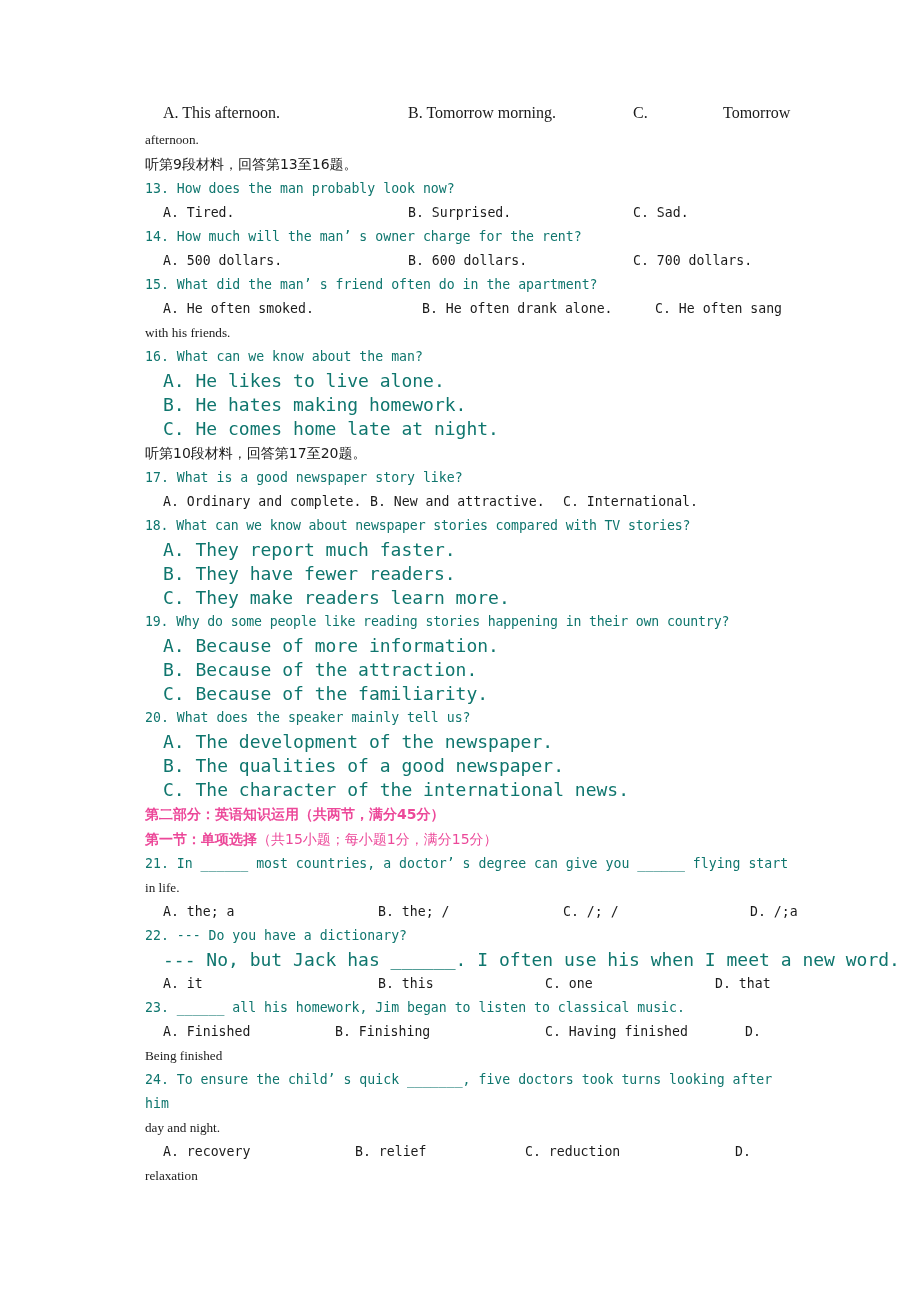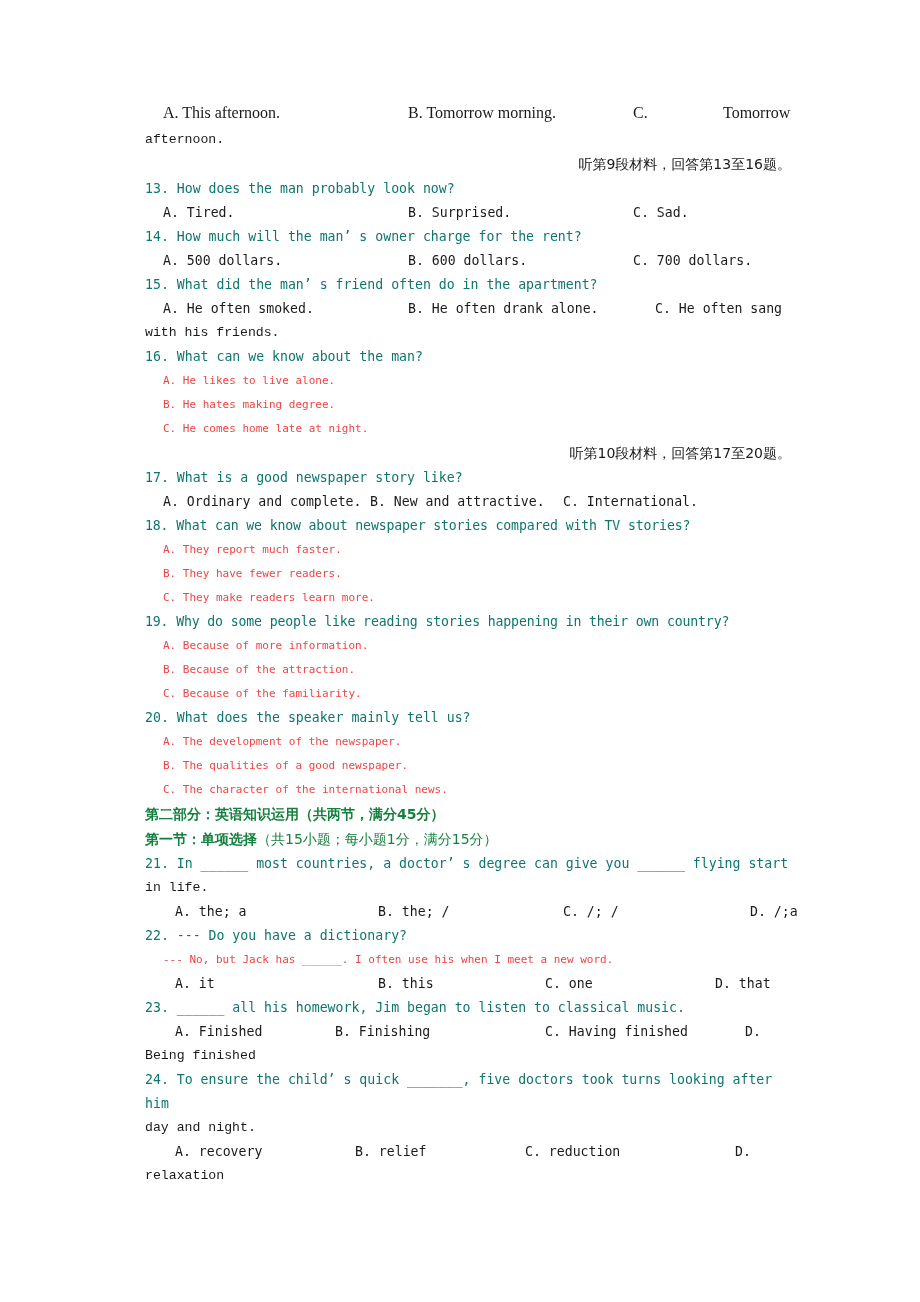--- a/index.html
+++ b/index.html
@@ -46,57 +46,56 @@
   }
   .optrow .opt {
     position: absolute;
     top: 0;
     white-space: nowrap;
   }
   .c-a { left: 18px; }
   .c-b { left: 263px; }
   .c-c { left: 488px; }
   
-  .g-a { left: 30px; }
+  .g-a { left: 18px; }
   .g-b { left: 233px; }
   .g-c { left: 418px; }
   .g-d { left: 593px; padding-left: 12px; }
   
   .optstack {
     font-family: "DejaVu Sans Mono", "Liberation Mono", monospace;
-    font-size: 11px;
+    font-size: 18px;
     line-height: 24px;
     padding-left: 18px;
     white-space: nowrap;
-    color: #ef4444;
+    color: #0f766e;
   }
   
   .runover {
-    font-family: Liberation Mono, monospace;
+    font-family: Liberation Serif, serif;
     font-size: 13.2px;
     line-height: 24px;
     white-space: nowrap;
     color: #1a1a1a;
   }
   
   .cn {
     font-family: "DejaVu Sans", "Liberation Sans", sans-serif;
     font-size: 14px;
     line-height: 25px;
     color: #1a1a1a;
     white-space: nowrap;
-    text-align: right;
   }
   
   .cn-head {
     font-family: "DejaVu Sans", "Liberation Sans", sans-serif;
     font-size: 14px;
     line-height: 25px;
     font-weight: bold;
-    color: #15803d;
+    color: #ec4899;
     white-space: nowrap;
   }
   .cn-head .paren {
     font-weight: normal;
     text-align: center;
   }
   
   .firstrow { position: relative; height: 24px; }
   .firstrow .a { position: absolute; left: 18px; }
   .firstrow .b { position: absolute; left: 263px; }
@@ -132,28 +131,28 @@
     <div class="stem">14. How much will the man’ s owner charge for the rent?</div>
     <div class="optrow">
       <span class="opt c-a">A. 500 dollars.</span>
       <span class="opt c-b">B. 600 dollars.</span>
       <span class="opt c-c">C. 700 dollars.</span>
     </div>
 
     <div class="stem">15. What did the man’ s friend often do in the apartment?</div>
     <div class="optrow">
       <span class="opt c-a">A. He often smoked.</span>
-      <span class="opt c-b" style="left:263px">B. He often drank alone.</span>
+      <span class="opt c-b" style="left:277px">B. He often drank alone.</span>
       <span class="opt" style="left:510px">C. He often sang</span>
     </div>
     <div class="runover">with his friends.</div>
 
     <div class="stem">16. What can we know about the man?</div>
     <div class="optstack">A. He likes to live alone.</div>
-    <div class="optstack">B. He hates making degree.</div>
+    <div class="optstack">B. He hates making homework.</div>
     <div class="optstack">C. He comes home late at night.</div>
 
     <div class="cn">听第10段材料，回答第17至20题。</div>
 
     <div class="stem">17. What is a good newspaper story like?</div>
     <div class="optrow">
       <span class="opt c-a">A. Ordinary and complete.</span>
       <span class="opt" style="left:225px">B. New and attractive.</span>
       <span class="opt" style="left:418px">C. International.</span>
     </div>

